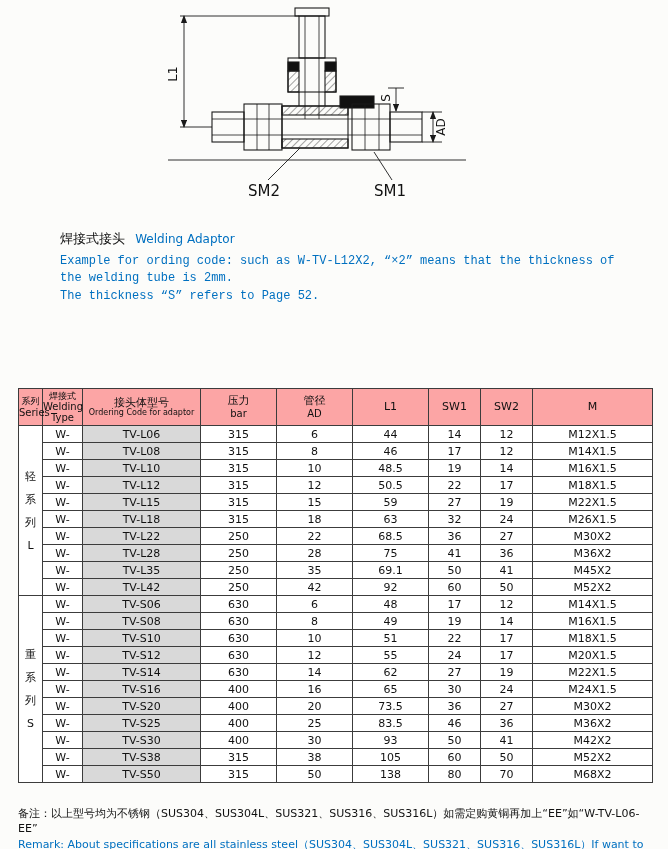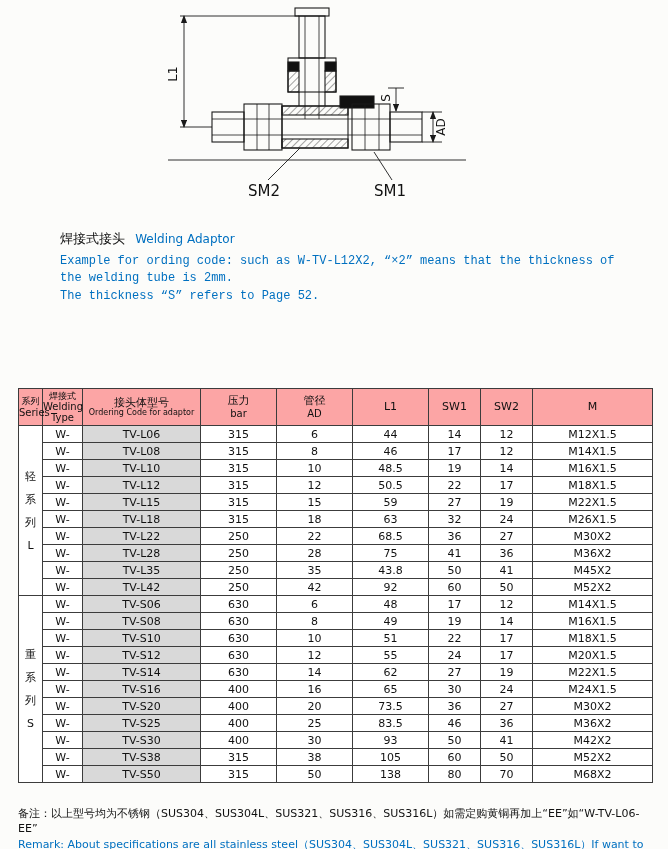--- a/index.html
+++ b/index.html
@@ -253,21 +253,21 @@
         <td>75</td>
         <td>41</td>
         <td>36</td>
         <td>M36X2</td>
       </tr>
       <tr>
         <td>W-</td>
         <td class="code-cell">TV-L35</td>
         <td>250</td>
         <td>35</td>
-        <td>43.8</td>
+        <td>69.1</td>
         <td>50</td>
         <td>41</td>
         <td>M45X2</td>
       </tr>
       <tr>
         <td>W-</td>
         <td class="code-cell">TV-L42</td>
         <td>250</td>
         <td>42</td>
         <td>92</td>

